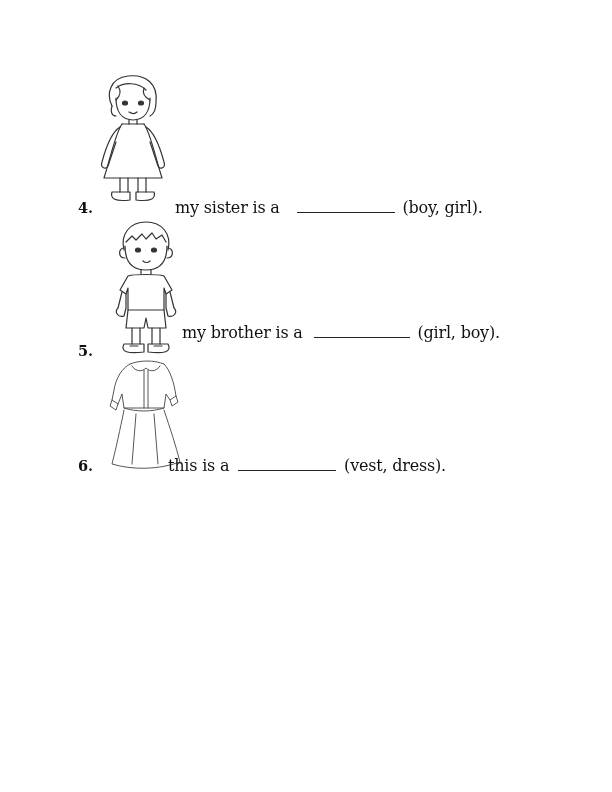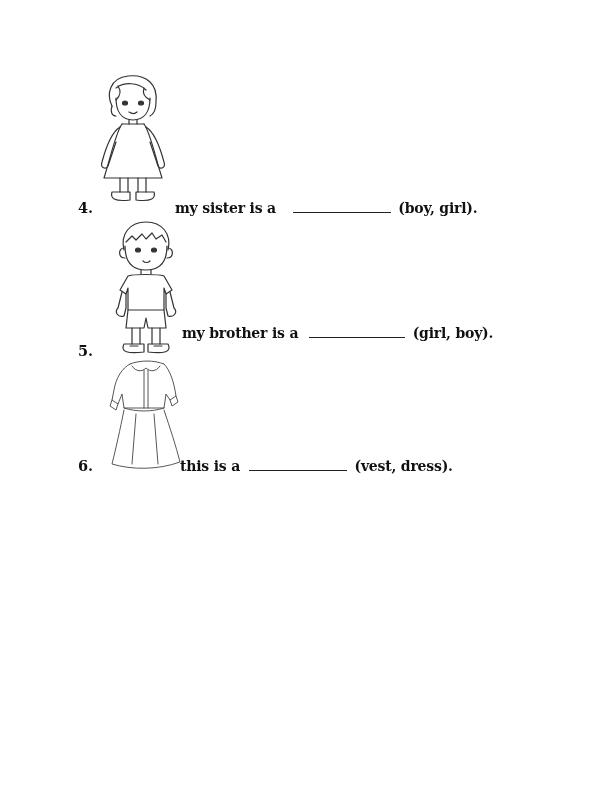--- a/index.html
+++ b/index.html
@@ -30,22 +30,22 @@
       position: absolute;
     }
     .illus svg {
       display: block;
       width: 100%;
       height: 100%;
     }
     .line {
       position: absolute;
       white-space: nowrap;
-      font-weight: bold;
-      font-size: 14px;
+      font-weight: normal;
+      font-size: 16px;
       line-height: 16px;
       letter-spacing: -0.2px;
     }
     .num {
       position: absolute;
       font-weight: bold;
       font-size: 14.5px;
       line-height: 16px;
     }
     .blank {
@@ -152,20 +152,20 @@
         <path d="M6 40 L4 46 L10 50 L12 44"></path>
         <path d="M64 40 L66 46 L72 42 L70 36"></path>
 
         <path d="M18 48 C30 52 46 52 58 48"></path>
 
         <path d="M18 50 C14 70 10 88 6 104 C26 110 52 110 74 102 C70 86 64 68 58 50"></path>
         <path d="M30 54 L26 104 M48 54 L52 104"></path>
       </svg>
     </div>
     <span class="num" style="left:78px; top:458px;">6.</span>
-    <div class="line" style="left:180px; top:458px;">
+    <div class="line" style="left:168px; top:458px;">
       <span>this is a</span>
       <span class="blank" style="width:98px; margin-left:4px;"></span>
       <span>(vest, dress).</span>
     </div>
   </div>
 
 </div>
 
 </body></html>

